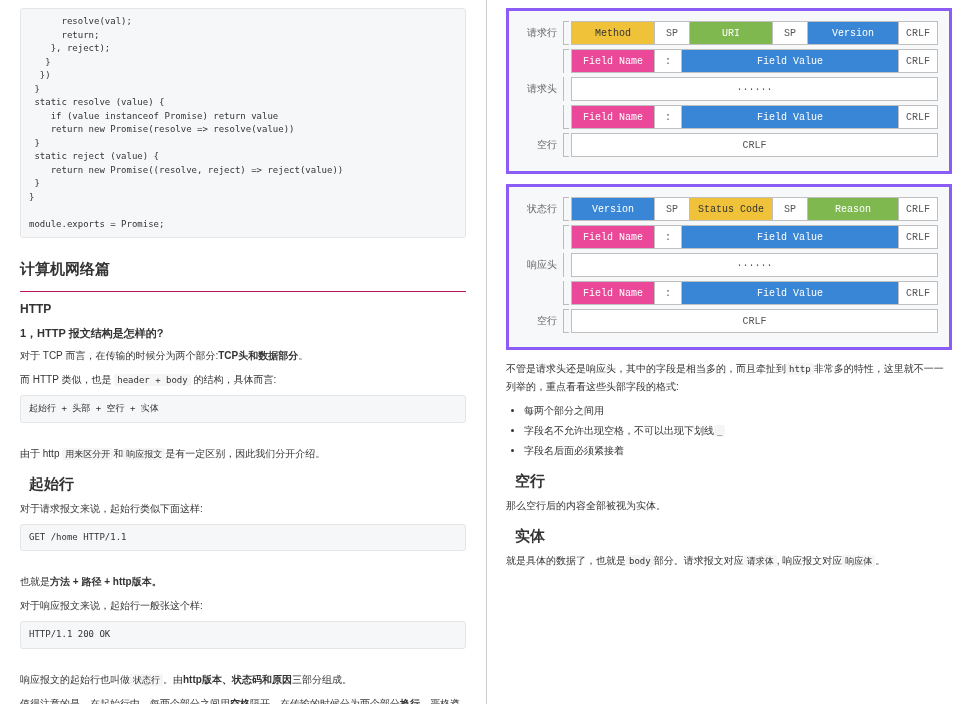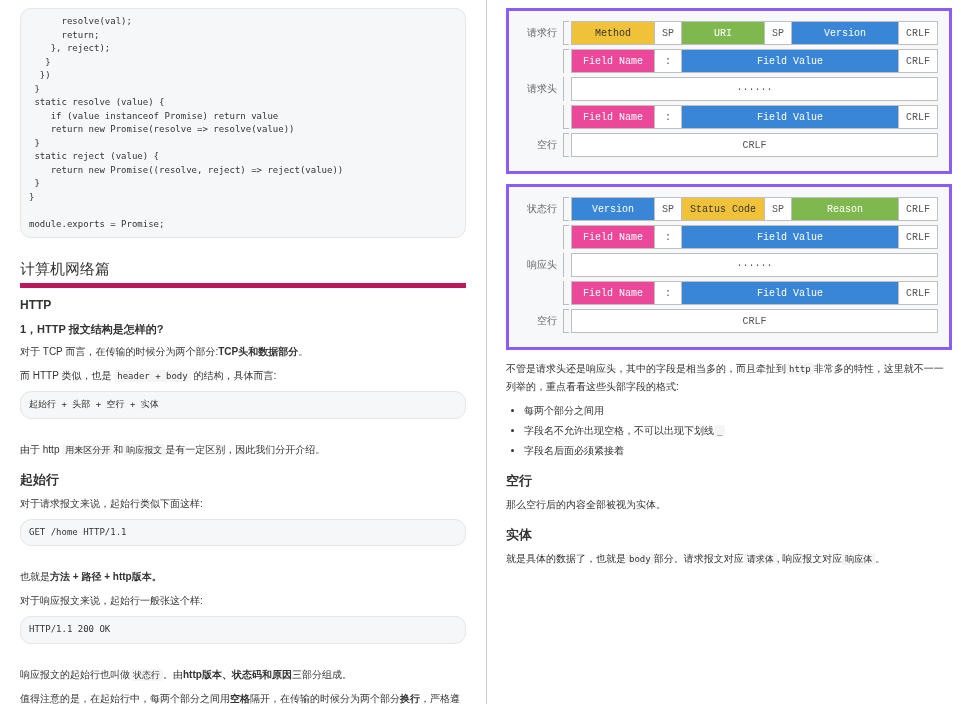--- a/index.html
+++ b/index.html
@@ -23,34 +23,34 @@
     position: absolute;
     left: 486px;
     top: 0;
     bottom: 0;
     width: 1px;
     background: #ccc;
   }
   pre.code {
     background: #f6f7f8;
     border: 1px solid #e5e5e5;
-    border-radius: 11px;
+    border-radius: 3px;
     padding: 6px 8px;
     font-family: Consolas, Monaco, monospace;
     font-size: 9px;
     line-height: 1.5;
     white-space: pre;
     overflow: hidden;
     margin-bottom: 22px;
     color: #333;
   }
-  h1 { font-size: 15px; font-weight: normal; margin: 14px 0 8px; border-bottom: 5px solid #be185d; padding-bottom: 4px;}
+  h1 { font-size: 15px; font-weight: bold; margin: 14px 0 8px; border-bottom: 1px solid #be185d; padding-bottom: 12px;}
   h2 { font-size: 12px; font-weight: bold; margin: 10px 0 6px; }
   h3 { font-size: 11px; font-weight: bold; margin: 10px 0 6px; }
-  h4 { font-size: 13px; font-weight: bold; margin: 12px 0 6px; }
+  h4 { font-size: 15px; font-weight: bold; margin: 12px 9px 6px; }
   p { font-size: 10px; line-height: 1.8; margin: 6px 0; }
   b, strong { font-weight: bold; }
   code.inline { background: #f5f5f5; padding: 1px 3px; font-family: Consolas, Monaco, monospace; font-size: 9px; border-radius: 2px;}
   ul { margin: 6px 0 6px 18px; font-size: 10px; line-height: 1.8;}
   ul li { margin: 2px 0; }
 
   
   .diagram {
     background: #f6f8f9;
     border: 3px solid #8b5cf6;
@@ -85,21 +85,21 @@
     align-items: center;
     justify-content: center;
     height: 24px;
     margin-right: -1px;
   }
   .cell.plain { background: #fff; color: #555; }
   .cell.orange { background: #ec4899; color: #fff; text-align: center; }
   .cell.blue { background: #3a86d6; color: #fff; }
   .cell.green { background: #7fb84f; color: #fff; }
   .cell.yellow { background: #f0c23a; color: #333; }
-  .cell.sp { width: 28px; }
+  .cell.sp { width: 36px; }
   .cell.crlf { width: 40px; }
   .cell.colon { width: 28px; }
   .cell.grow1 { flex: 1; }
   .cell.grow2 { flex: 2; }
   .cell.w70 { width: 84px; }
   .fullrow { flex: 1; }
   .spacer-label { width: 42px; }
 </style>
 </head>
 <body>

